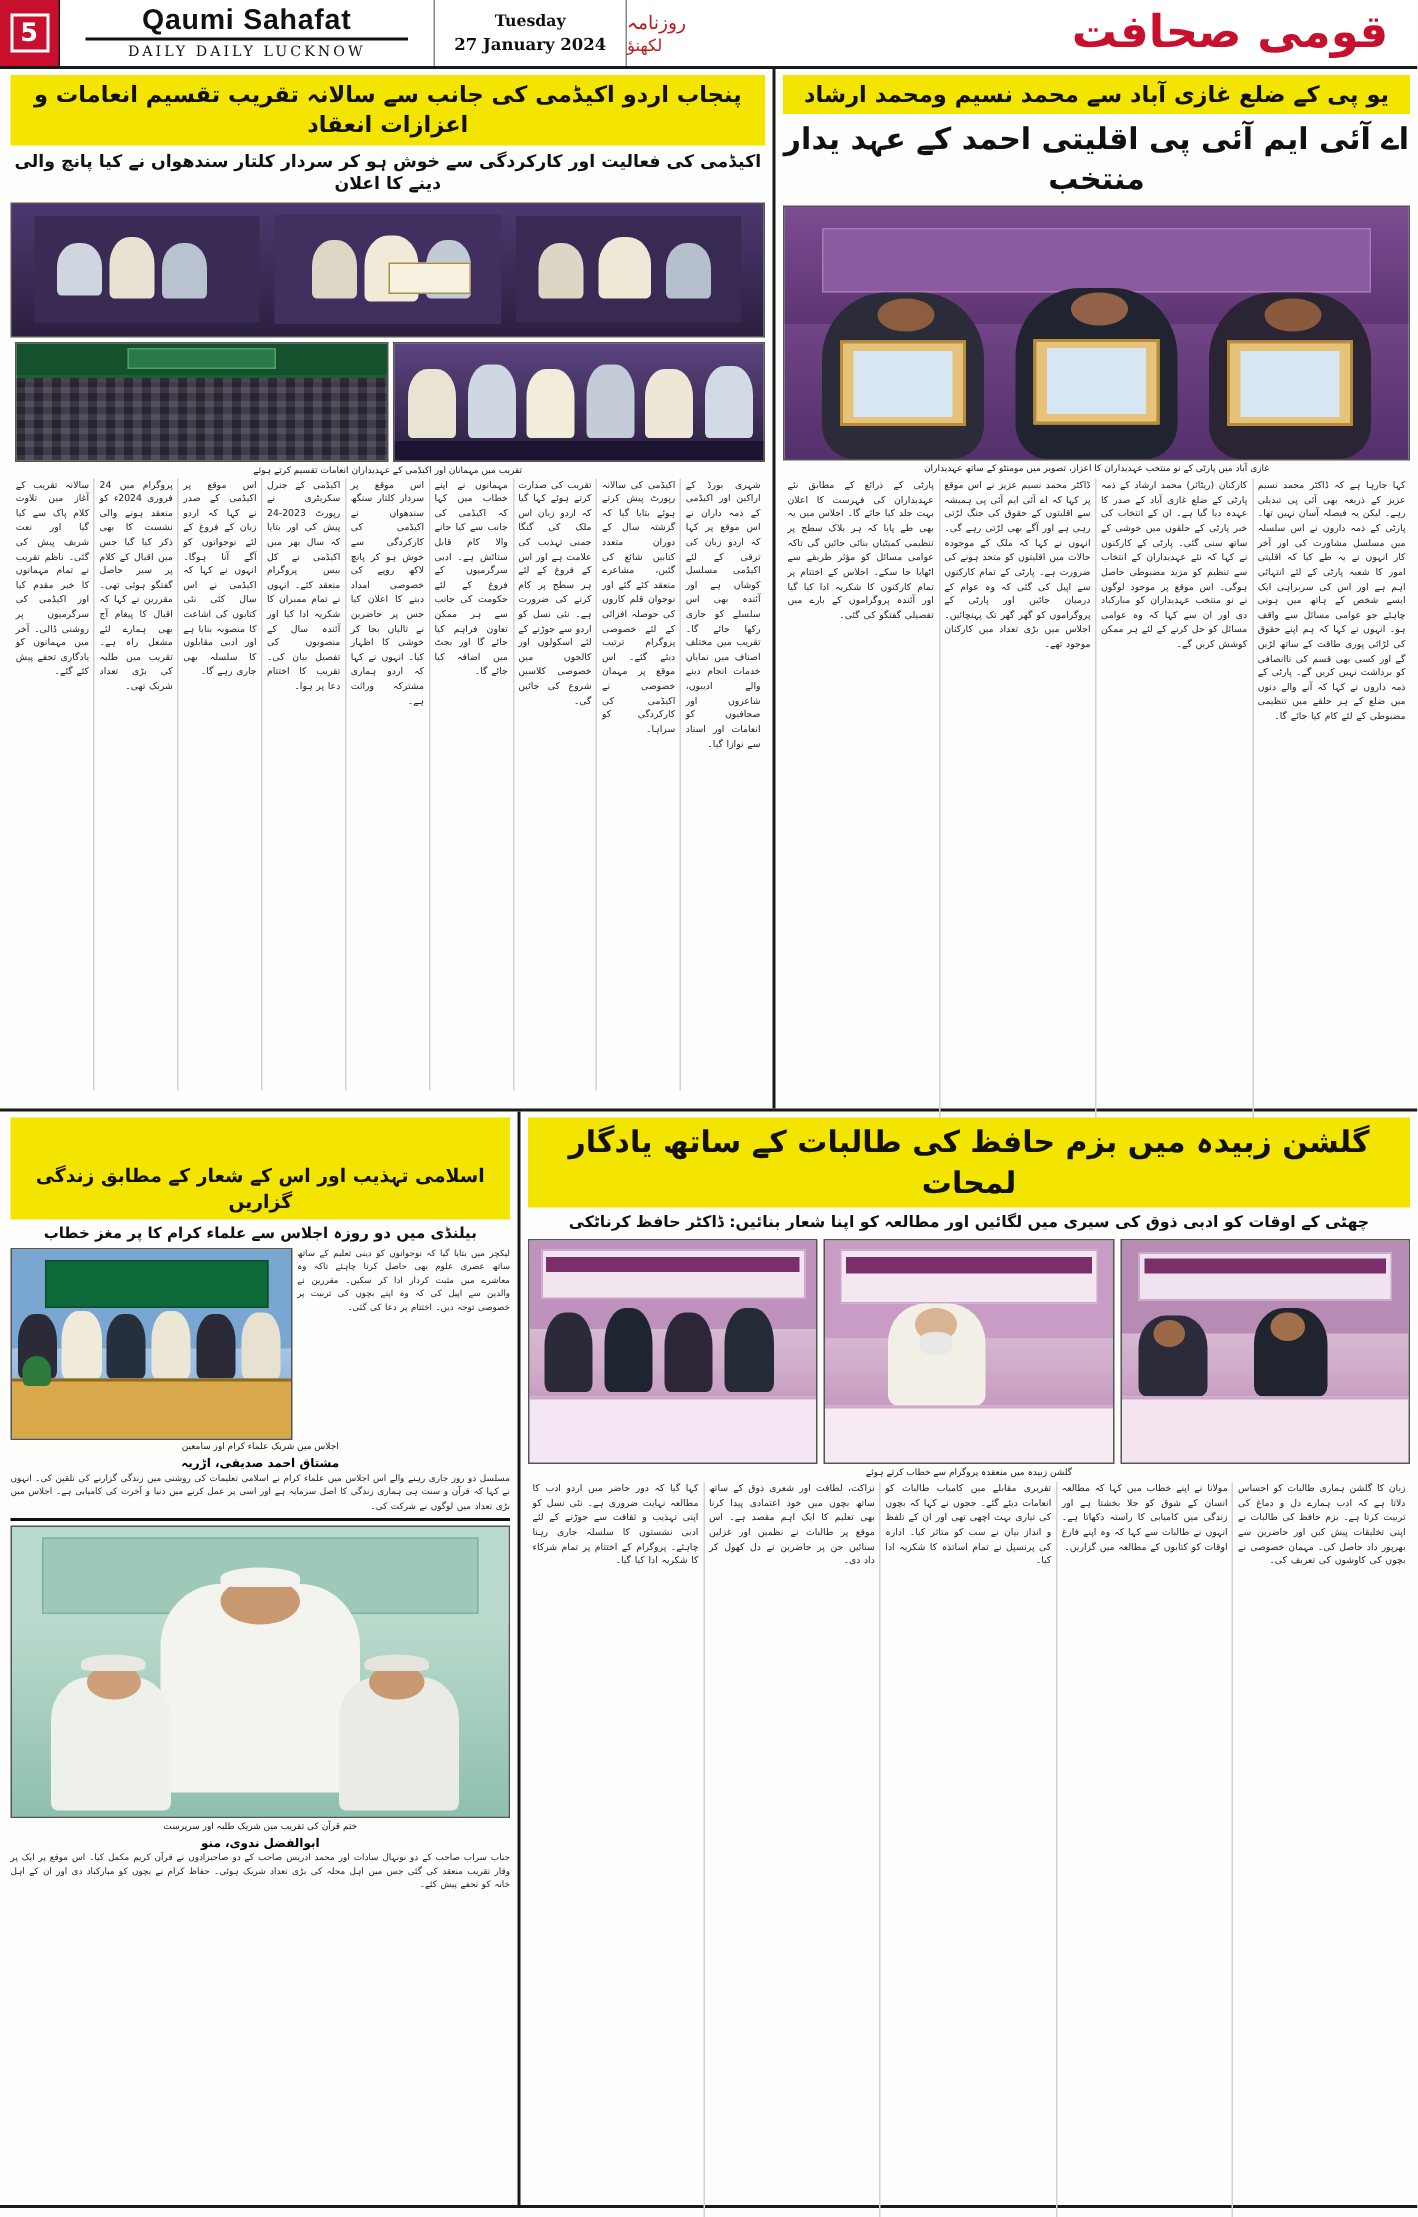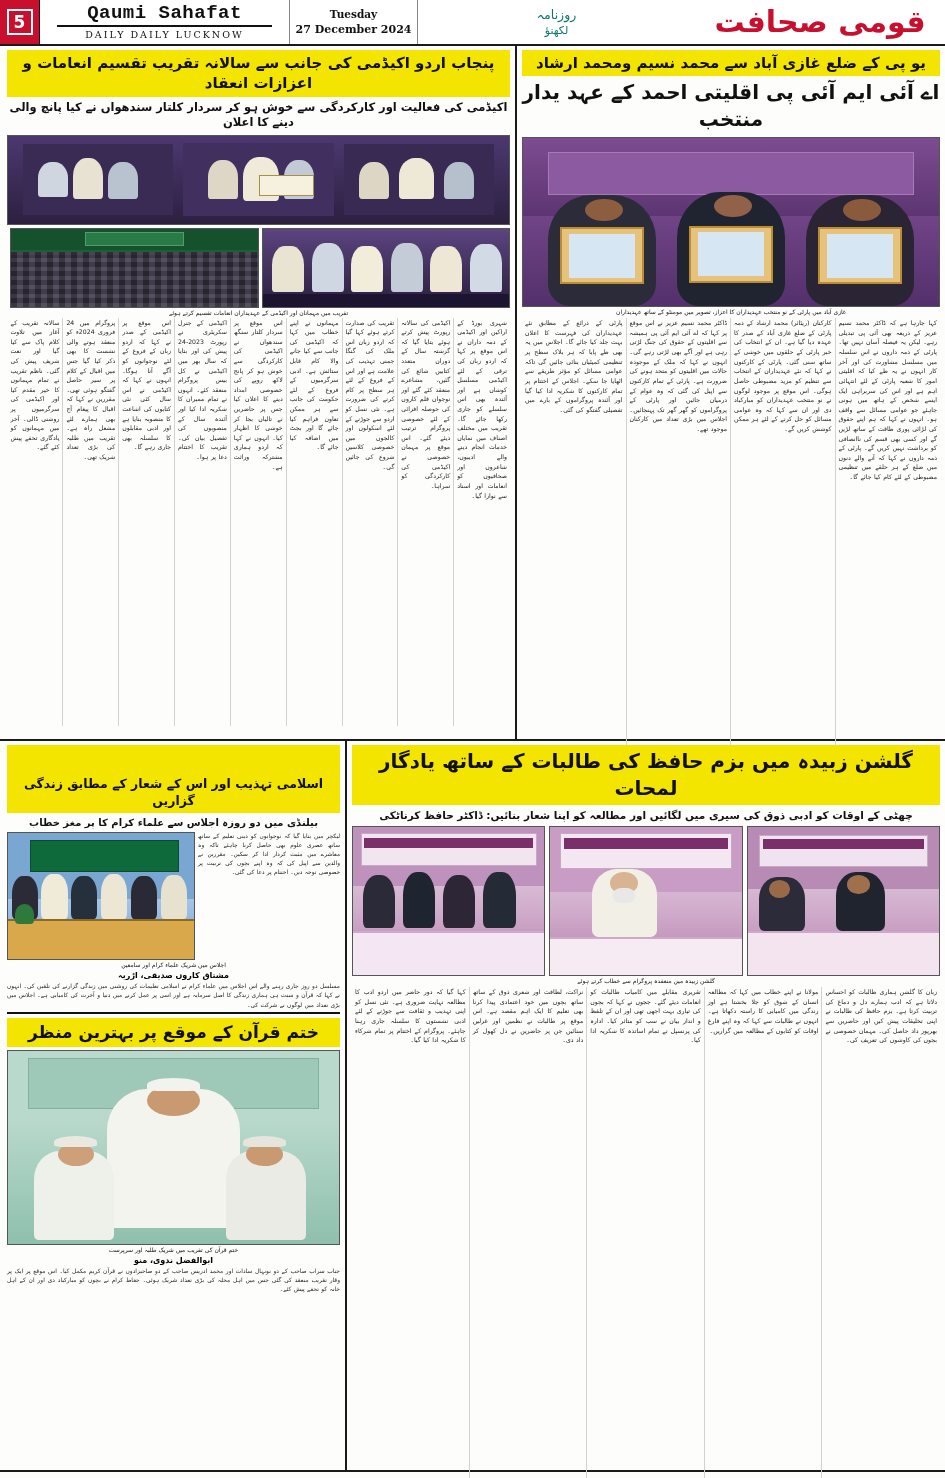--- a/index.html
+++ b/index.html
@@ -48,21 +48,21 @@
   .mast-eng {
     width: 250px;
     border-right: 1px solid #888;
     display: flex;
     flex-direction: column;
     align-items: center;
     justify-content: center;
     padding: 2px 0;
   }
   .mast-eng .title {
-    font-family: Liberation Mono, monospace;
+    font-family: Liberation Sans, sans-serif;
     font-weight: bold;
     font-size: 19px;
     letter-spacing: 0.5px;
     color: #111;
     line-height: 1.05;
   }
   .mast-eng .rule {
     width: 86%;
     height: 2px;
     background: #111;
@@ -83,24 +83,24 @@
     justify-content: center;
     font-family: "DejaVu Serif", serif;
     color: #111;
   }
   .mast-date .d1 { font-size: 10.5px; font-weight: bold; }
   .mast-date .d2 { font-size: 11px; font-weight: bold; margin-top: 3px; }
   .mast-urdu-small {
     flex: 1;
     display: flex;
     flex-direction: column;
-    align-items: center;
+    align-items: flex-end;
     justify-content: center;
     font-size: 12px;
-    color: #0f766e;
+    color: #b91c1c;
     direction: rtl;
   }
   .mast-urdu-small .l1 { font-size: 12.5px; }
   .mast-urdu-small .l2 { font-size: 11px; margin-top: 2px; }
   .mast-logo {
     width: 250px;
     display: flex;
     align-items: center;
     justify-content: center;
     direction: rtl;
@@ -196,21 +196,21 @@
     <div class="mast-pageno">
       <span>5</span>
     </div>
     <div class="mast-eng">
       <div class="title">Qaumi Sahafat</div>
       <div class="rule"></div>
       <div class="sub">DAILY DAILY LUCKNOW</div>
     </div>
     <div class="mast-date">
       <div class="d1">Tuesday</div>
-      <div class="d2">27 December 2024</div>
+      <div class="d2">27 January 2024</div>
     </div>
     <div class="mast-urdu-small">
       <div class="l1">روزنامہ</div>
       <div class="l2">لکھنؤ</div>
     </div>
     <div class="mast-logo">
       <div class="txt">قومی صحافت</div>
     </div>
   </div>
 
@@ -388,28 +388,25 @@
           <div style="position:absolute;left:18%;top:32%;width:14%;height:36%;background:#f0ead9;border-radius:42% 42% 12% 12%;"></div>
           <div style="position:absolute;left:34%;top:34%;width:14%;height:34%;background:#26303c;border-radius:42% 42% 12% 12%;"></div>
           <div style="position:absolute;left:50%;top:32%;width:14%;height:36%;background:#ece6d4;border-radius:42% 42% 12% 12%;"></div>
           <div style="position:absolute;left:66%;top:34%;width:14%;height:34%;background:#2a2a36;border-radius:42% 42% 12% 12%;"></div>
           <div style="position:absolute;left:82%;top:33%;width:14%;height:35%;background:#e7e1cf;border-radius:42% 42% 12% 12%;"></div>
           <div style="position:absolute;left:0;top:68%;width:100%;height:32%;background:#d9a84a;border-top:2px solid #8d6a22;"></div>
           <div style="position:absolute;left:4%;top:56%;width:10%;height:16%;background:#2d7a3c;border-radius:50% 50% 20% 20%;"></div>
         </div>
       </div>
       <div class="cap">اجلاس میں شریک علماء کرام اور سامعین</div>
-      <div class="byline">مشتاق کاروں صدیقی، اڑریہ</div>
+      <div class="byline">مشتاق احمد صدیقی، اڑریہ</div>
       <div class="urdu" style="font-size:5.9px;">مسلسل دو روز جاری رہنے والے اس اجلاس میں علماء کرام نے اسلامی تعلیمات کی روشنی میں زندگی گزارنے کی تلقین کی۔ انہوں نے کہا کہ قرآن و سنت ہی ہماری زندگی کا اصل سرمایہ ہے اور اسی پر عمل کرنے میں دنیا و آخرت کی کامیابی ہے۔ اجلاس میں بڑی تعداد میں لوگوں نے شرکت کی۔</div>
 
       <div class="bandline"></div>
 
-      <div class="hl-banner-yellow" style="margin-top:4px;">
-        <div class="headline" style="font-size:17px;">ختم قرآن کے موقع پر بہترین منظر</div>
-      </div>
 
       <div class="photo ph-teal" style="height:195px;margin-top:3px;">
         <div style="position:absolute;left:0;top:0;width:100%;height:100%;background:linear-gradient(180deg,#cfe6db,#8fc0ad);"></div>
         <div style="position:absolute;left:0;top:0;width:100%;height:34%;background:#b9d9cc;"></div>
         <div style="position:absolute;left:6%;top:4%;width:88%;height:26%;background:#9ec9b8;border:1px solid #7fb3a0;"></div>
 
         <div style="position:absolute;left:30%;top:20%;width:40%;height:72%;background:#f4f4ef;border-radius:30% 30% 6% 6%;"></div>
         <div style="position:absolute;left:42%;top:18%;width:16%;height:16%;border-radius:50%;background:#c99a72;"></div>
         <div style="position:absolute;left:42%;top:14%;width:16%;height:7%;border-radius:50% 50% 20% 20%;background:#f2f2ee;"></div>
 

